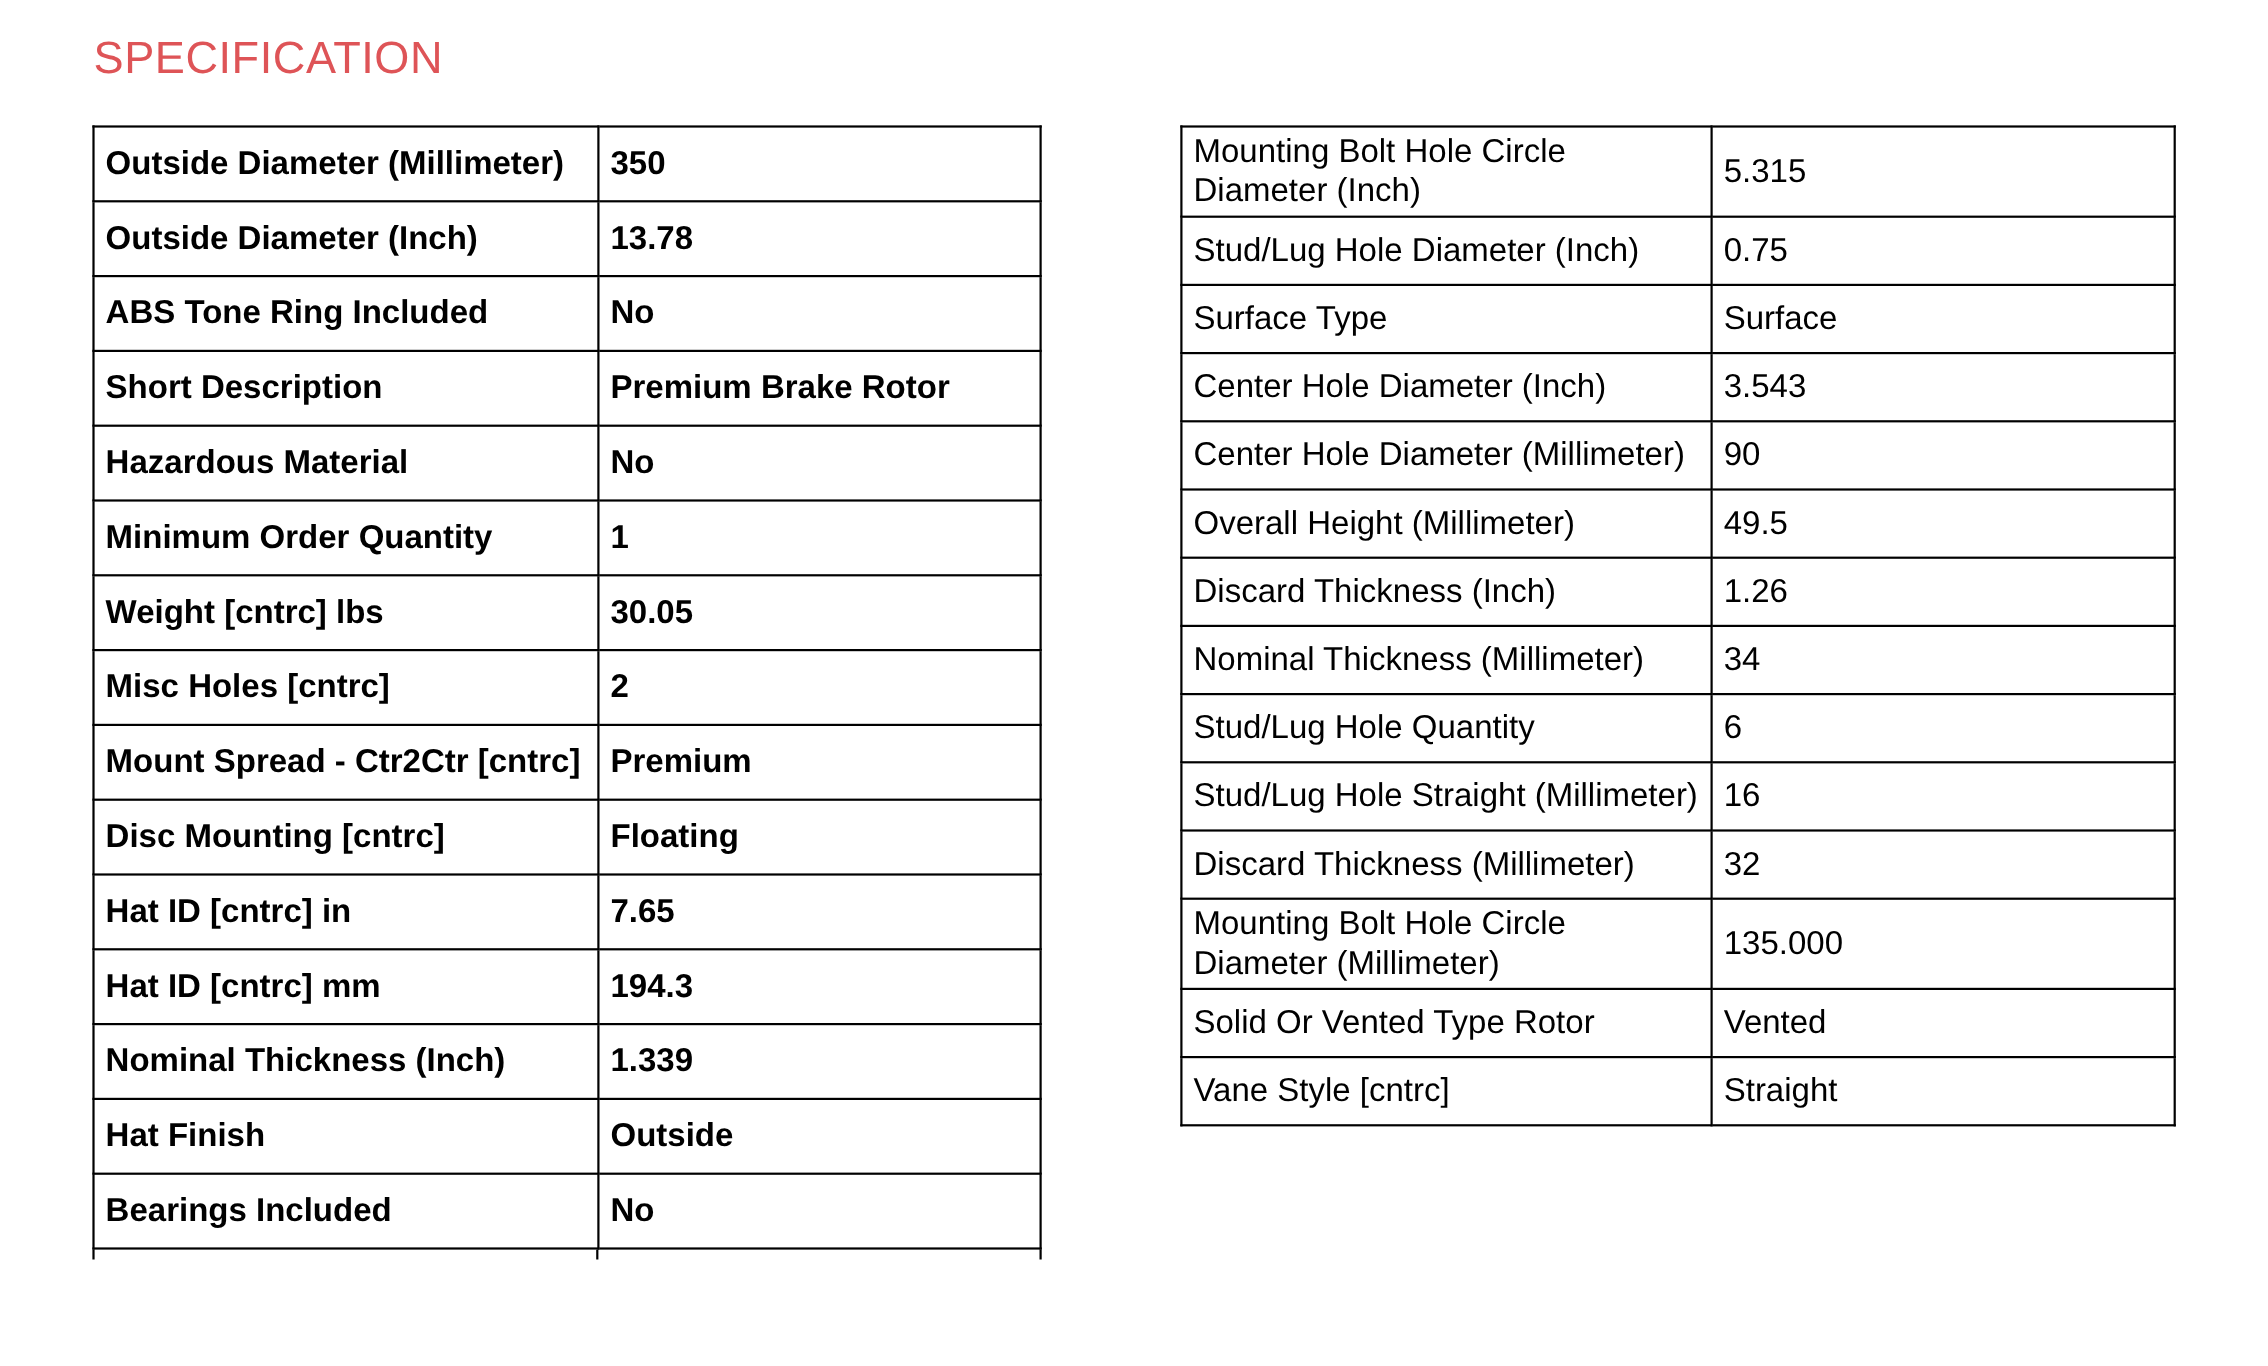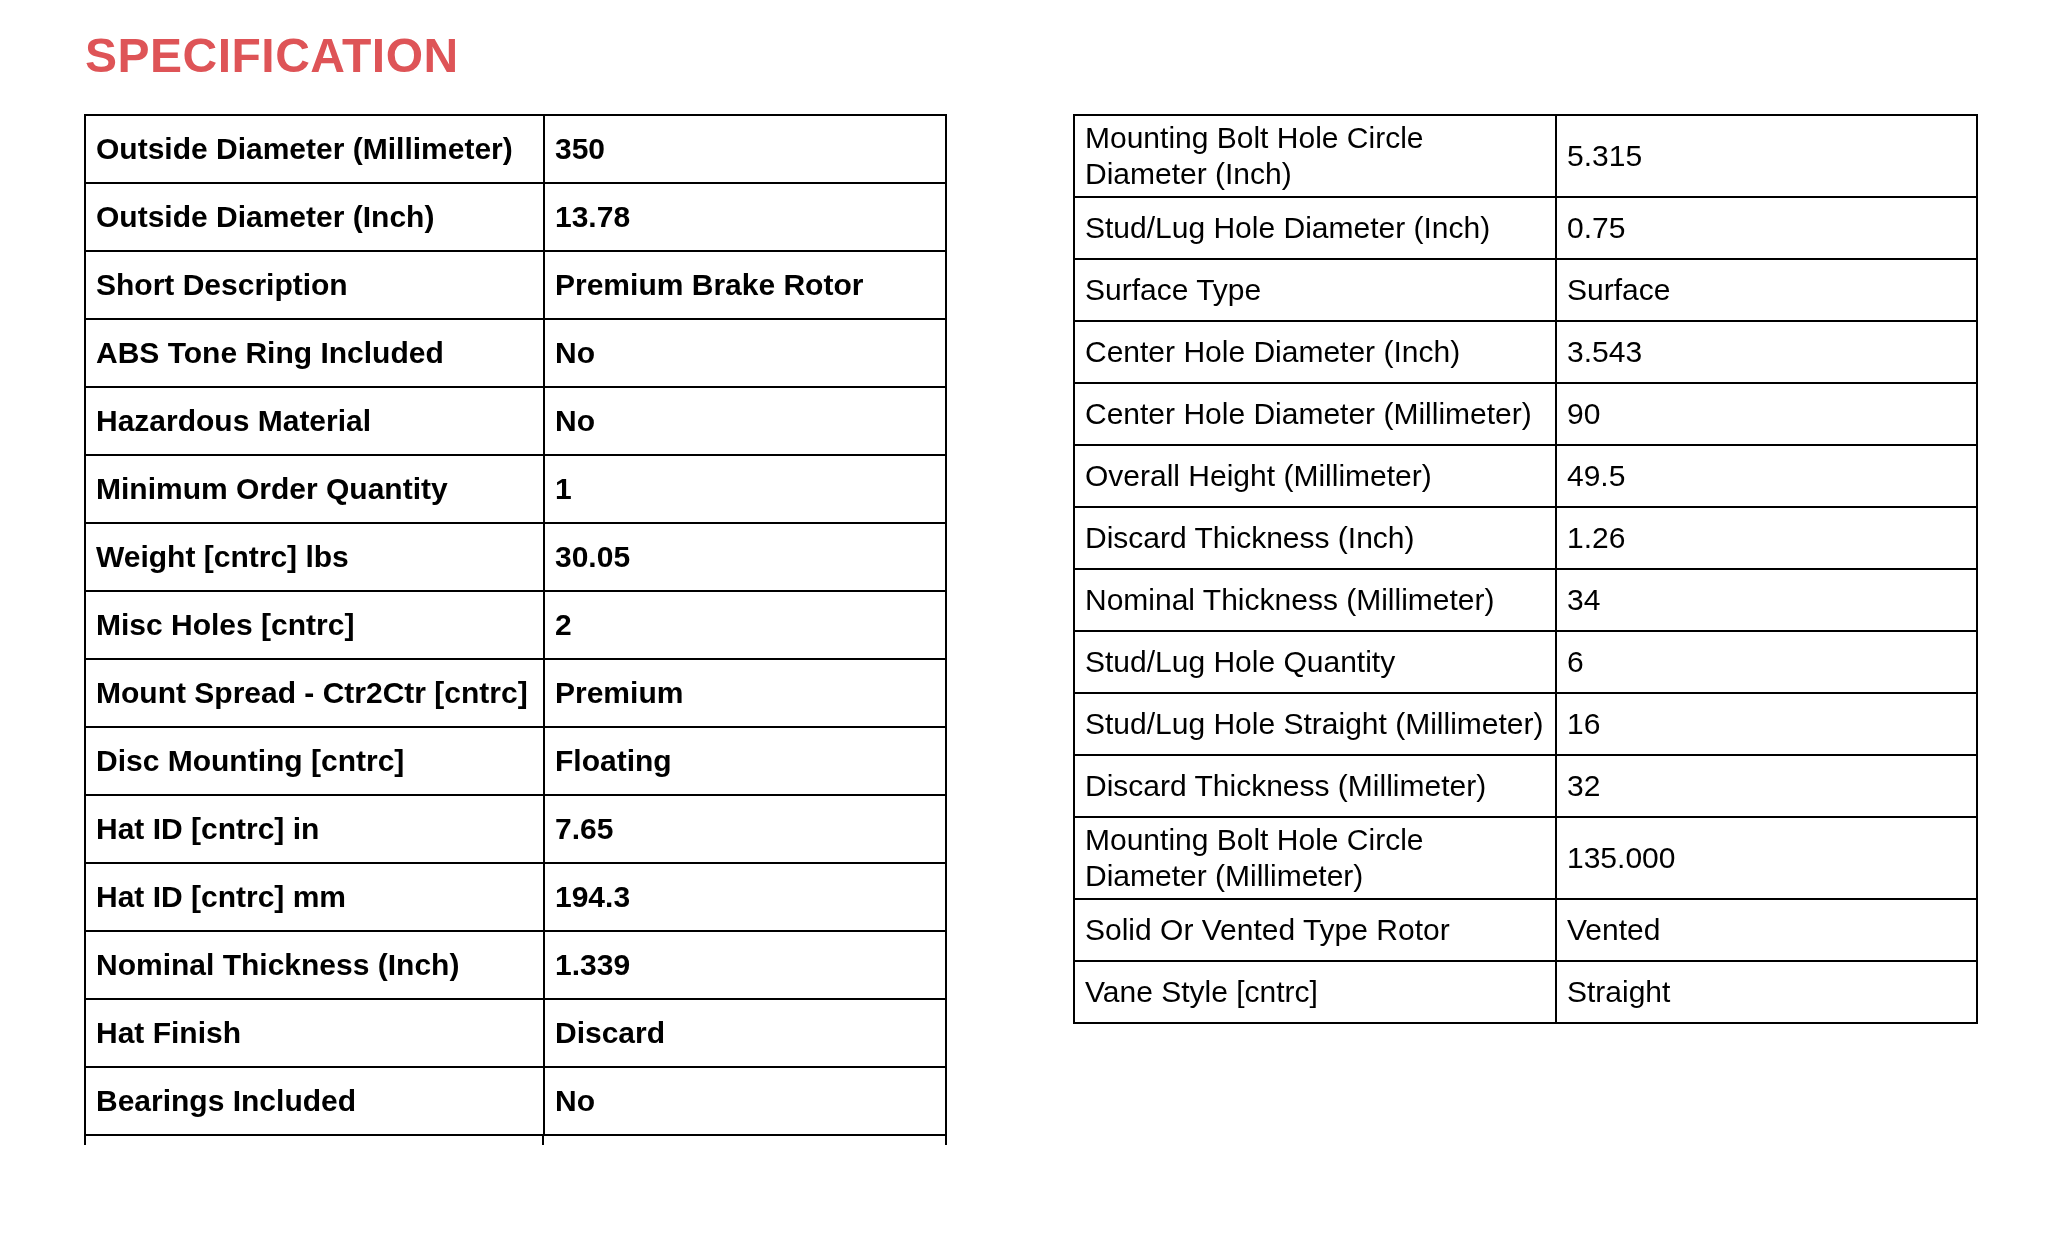--- a/index.html
+++ b/index.html
@@ -12,22 +12,22 @@
     width: 2062px;
     height: 1242px;
     font-family: "Liberation Sans", sans-serif;
     color: #000000;
     overflow: hidden;
   }
   .page-title {
     position: absolute;
     left: 85px;
     top: 32px;
-    font-size: 48px;
-    font-weight: bold;
+    font-size: 41px;
+    font-weight: normal;
     letter-spacing: 0.5px;
     line-height: 1;
   }
   .table-wrap {
     position: absolute;
     top: 114px;
   }
   #left-wrap  { left: 84px;  width: 863px; font-weight: bold; }
   #right-wrap { left: 1073px; width: 905px; }
 
@@ -82,28 +82,28 @@
     <tbody>
         <tr>
           <td>Outside Diameter (Millimeter)</td>
           <td>350</td>
         </tr>
         <tr>
           <td>Outside Diameter (Inch)</td>
           <td>13.78</td>
         </tr>
         <tr>
+          <td>ABS Tone Ring Included</td>
+          <td>No</td>
+        </tr>
+        <tr>
           <td>Short Description</td>
           <td>Premium Brake Rotor</td>
         </tr>
         <tr>
-          <td>ABS Tone Ring Included</td>
-          <td>No</td>
-        </tr>
-        <tr>
           <td>Hazardous Material</td>
           <td>No</td>
         </tr>
         <tr>
           <td>Minimum Order Quantity</td>
           <td>1</td>
         </tr>
         <tr>
           <td>Weight [cntrc] lbs</td>
           <td>30.05</td>
@@ -127,21 +127,21 @@
         <tr>
           <td>Hat ID [cntrc] mm</td>
           <td>194.3</td>
         </tr>
         <tr>
           <td>Nominal Thickness (Inch)</td>
           <td>1.339</td>
         </tr>
         <tr>
           <td>Hat Finish</td>
-          <td>Discard</td>
+          <td>Outside</td>
         </tr>
         <tr>
           <td>Bearings Included</td>
           <td>No</td>
         </tr>
       </tbody>
   </table>
   <div class="clipped-row">
     <div class="clipped-divider"></div>
   </div>

